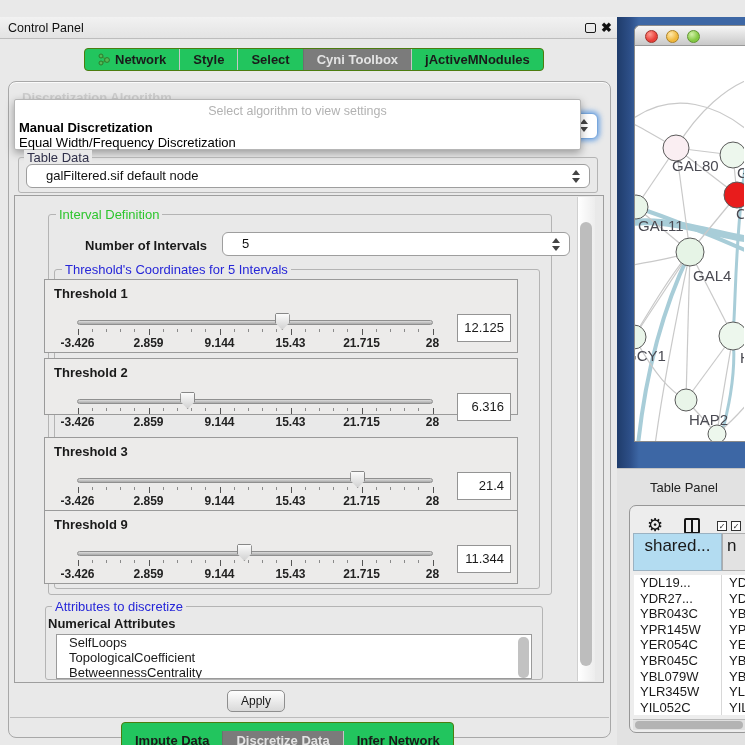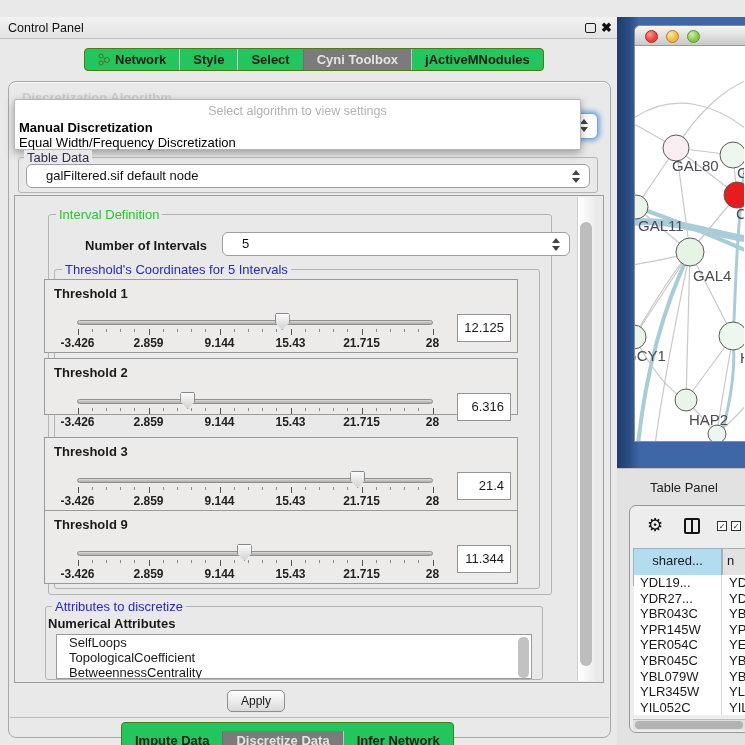--- a/index.html
+++ b/index.html
@@ -76,21 +76,21 @@
   .light { position:absolute; top:4px; width:13px; height:13px; border-radius:50%; }
   .net-canvas { left:0; top:20px; width:109px; height:395px; overflow:hidden; }
 
   .right-lower { left:617px; top:451px; width:128px; height:294px; background:#e2e2e2; border-top:1px solid #c4c4c4; }
   .tp-title { left:33px; top:11px; font-size:13px; color:#222; position:absolute; }
   .tp-window { position:absolute; left:12px; top:36px; width:122px; height:228px; background:#ededed; border:1px solid #979797; border-radius:7px; }
   .gear-glyph { position:absolute; left:17px; top:8px; font-size:18px; color:#141414; }
   .col-icon { position:absolute; left:54px; top:12px; width:16px; height:16px; border:2px solid #141414; border-radius:2px; }
   .col-icon:before { content:""; position:absolute; left:5px; top:0; width:2px; height:12px; background:#141414; }
   .cb-icon { position:absolute; top:15px; width:10px; height:10px; border:1.5px solid #333; font-size:8px; line-height:9px; text-align:center; color:#222; background:#fff; }
-  .tp-header-cell { position:absolute; top:42px; height:38px; border:1px solid #9bb2c2; line-height:24px; font-size:13px; text-align:center; }
+  .tp-header-cell { position:absolute; top:27px; height:38px; border:1px solid #9bb2c2; line-height:24px; font-size:17px; text-align:center; }
   .tp-rows { position:absolute; left:4px; top:69px; width:118px; height:140px; background:#fff; overflow:hidden; }
   .tp-row { height:15.6px; line-height:15.6px; font-size:13px; white-space:nowrap; position:relative; }
   .tp-c1 { position:absolute; left:6px; }
   .tp-c2 { position:absolute; left:95px; }
   .tp-div { position:absolute; left:91px; top:69px; width:1px; height:140px; background:#d8d8d8; }
   .htrack { position:absolute; left:3px; top:213px; width:118px; height:11px; background:#e0e0e0; border-top:1px solid #bbb; }
   .hthumb { position:absolute; left:2px; top:1px; width:108px; height:8px; background:#b3b3b3; border-radius:4px; }
 </style>
 </head>
 <body>

